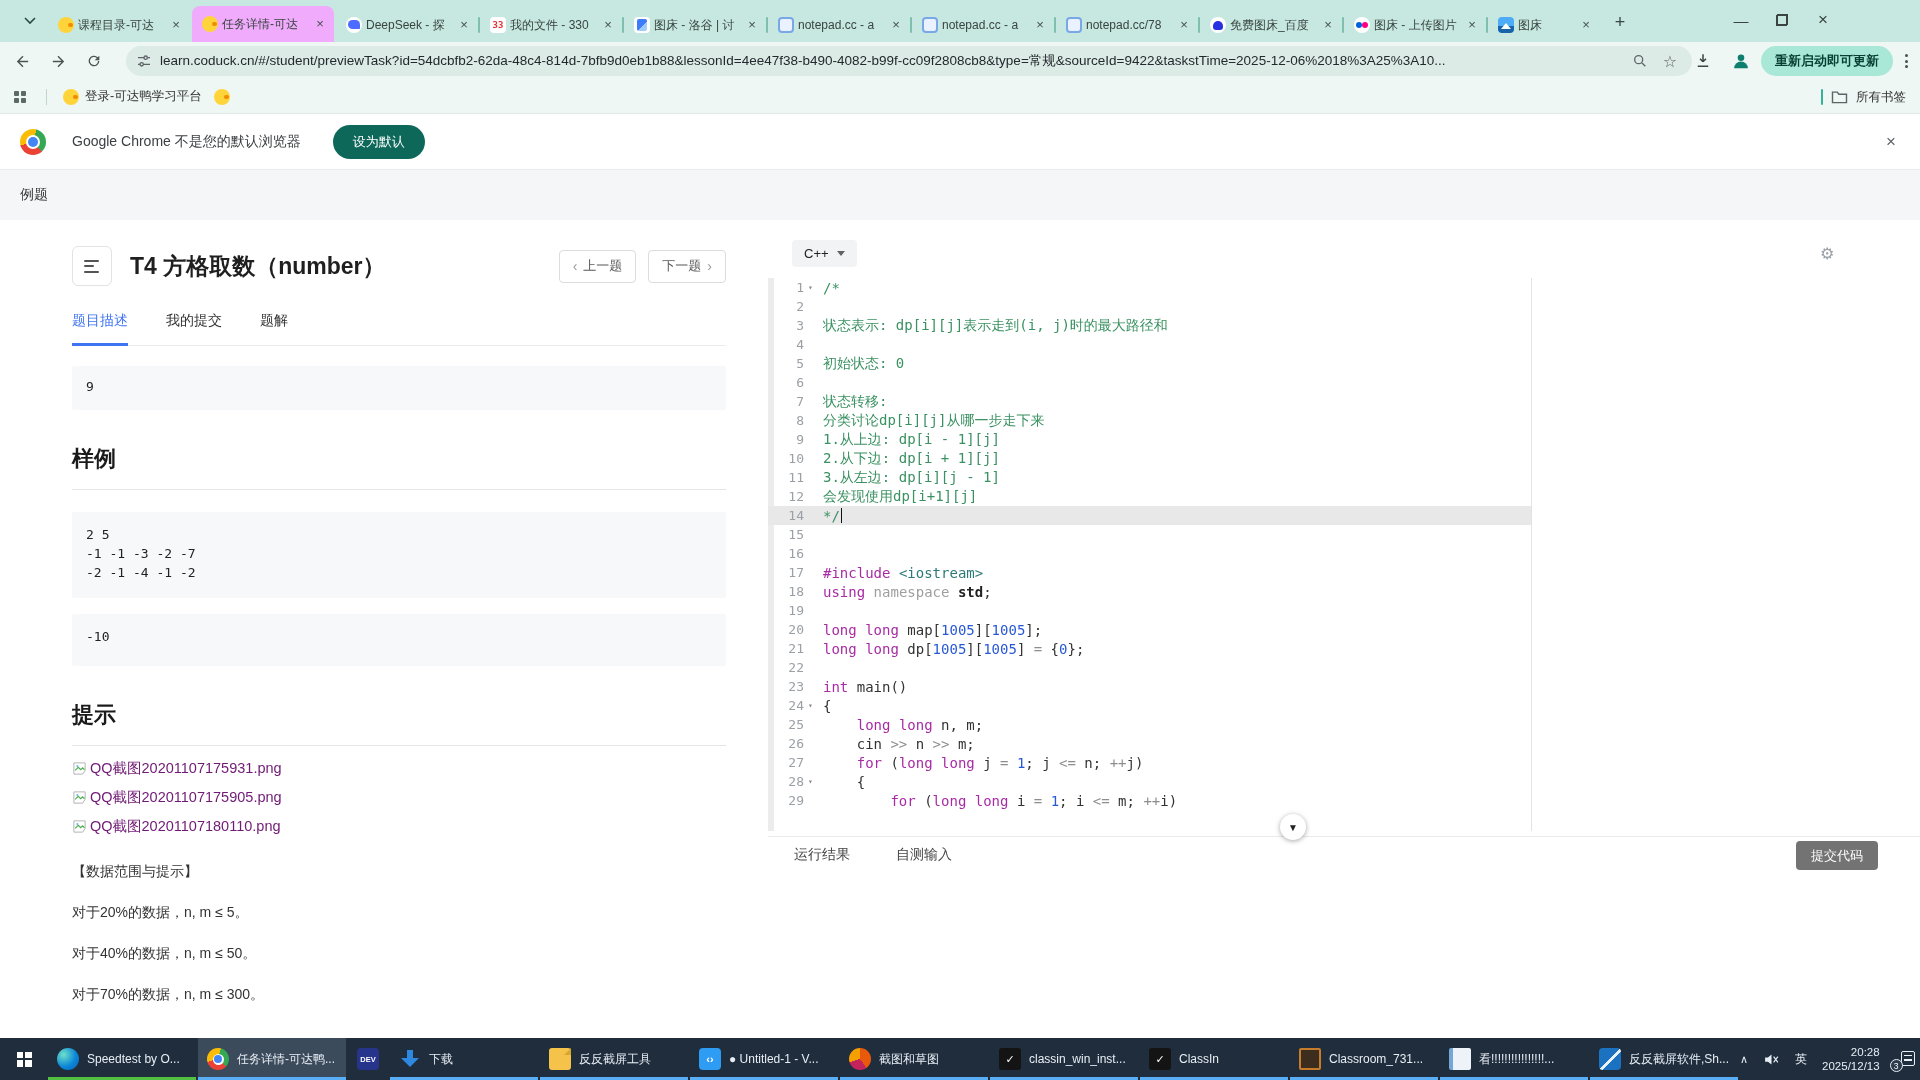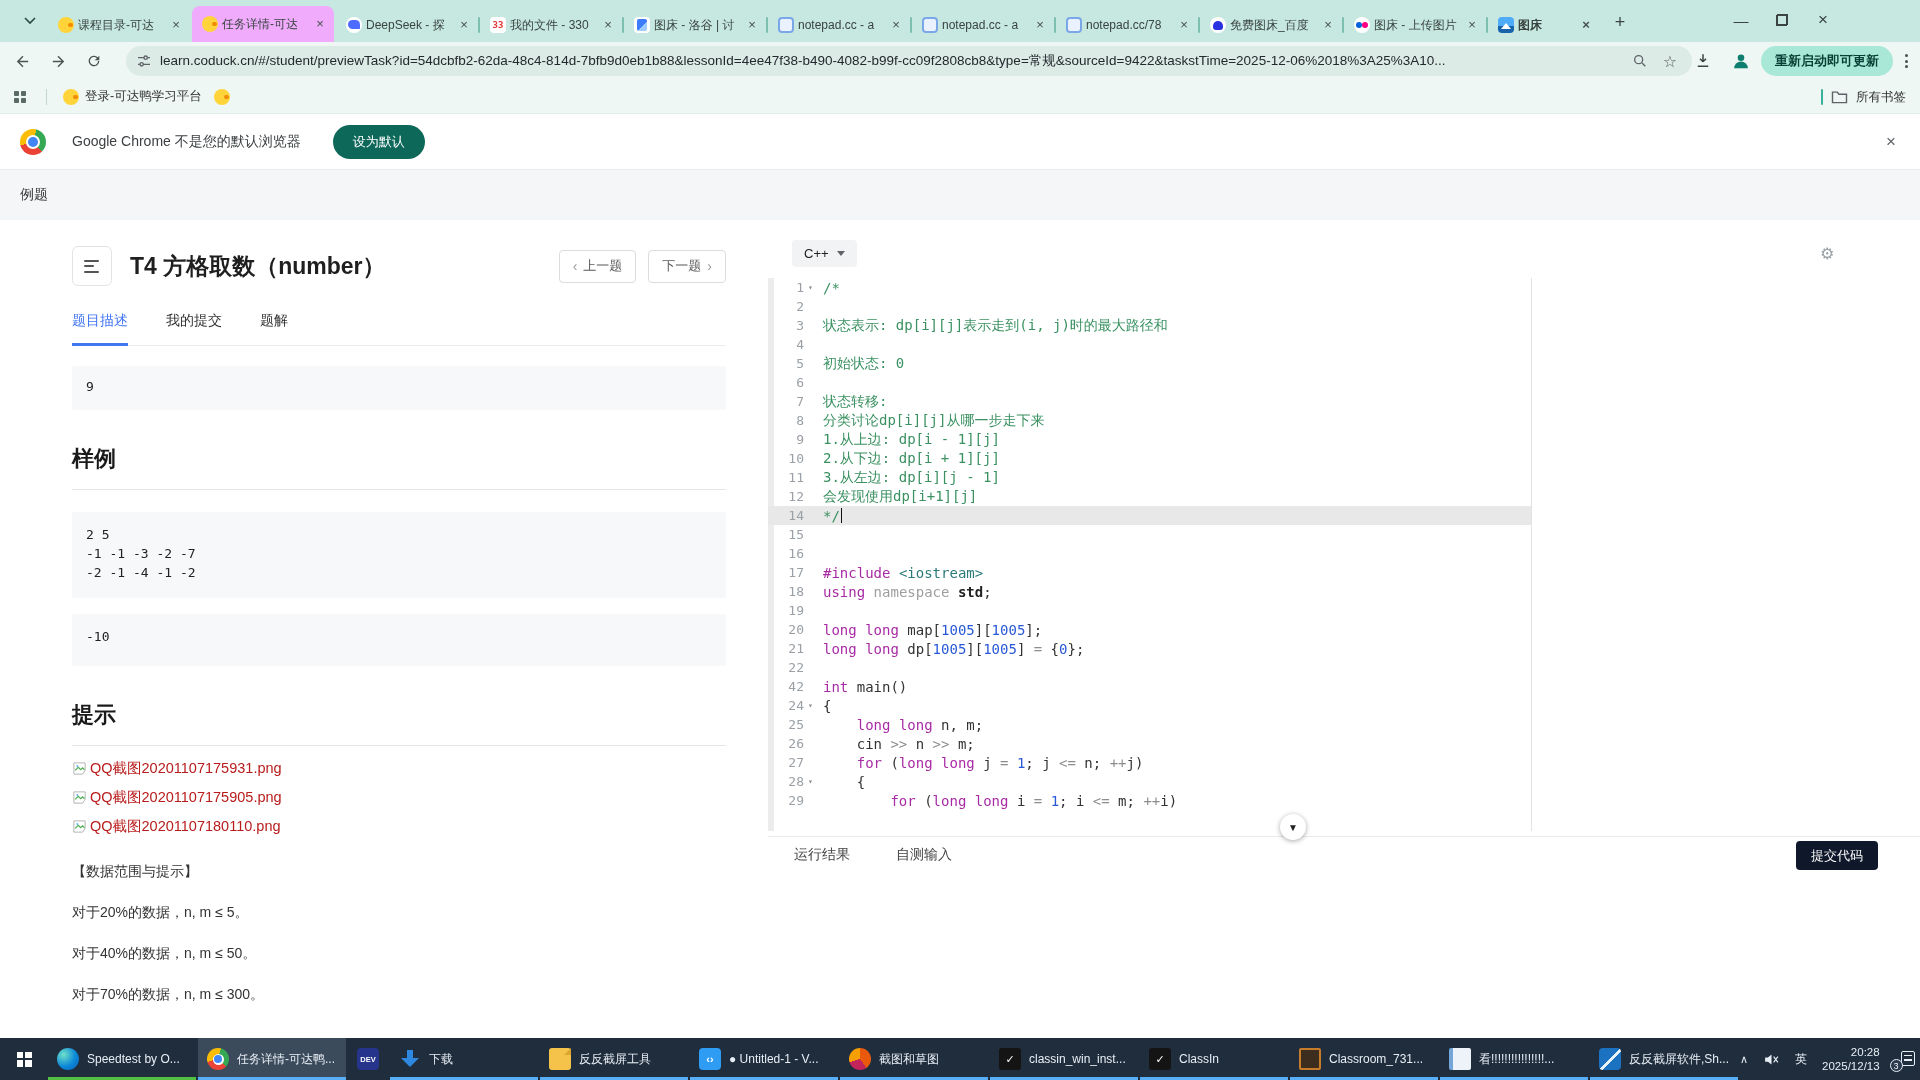--- a/index.html
+++ b/index.html
@@ -89,21 +89,21 @@
   .navbtn .chv{color:#9a9a9a;font-size:14px}
   .ptabs{display:flex;gap:38px;margin-top:26px;border-bottom:1px solid #ececec}
   .ptab{font-size:14px;color:#333;padding-bottom:13px}
   .ptab.active{color:#3f74f2;border-bottom:3px solid #3f74f2;margin-bottom:-1px}
   .graybox{background:#f7f8f9;border-radius:2px;padding:11px 14px;font-family:"DejaVu Sans Mono",monospace;font-size:13px;color:#222;line-height:19px}
   .gb-9{margin-top:20px;min-height:44px}
   .sec-h{margin-top:34px;font-size:22px;font-weight:bold;color:#1a1a1a;padding-bottom:15px;border-bottom:1px solid #e6e6e6}
   .gb-in{margin-top:22px;padding:13px 14px 16px}
   .gb-out{margin-top:16px;padding:13px 14px 20px}
   #img-list{margin-top:10px}
-  .img-row{display:flex;align-items:center;gap:3px;margin-top:4px;height:25px;font-size:14.5px;color:#b91c1c}
+  .img-row{display:flex;align-items:center;gap:3px;margin-top:4px;height:25px;font-size:14.5px;color:#701a75}
   .range-title{margin-top:24px;font-size:14px;color:#333}
   .hint-line{margin-top:23px;font-size:14px;color:#333}
 
   
   .rpanel{position:absolute;left:768px;top:0;right:0;height:100%;background:#fff}
   .lang-btn{position:absolute;left:24px;top:20px;height:27px;display:flex;align-items:center;gap:8px;background:#f1f3f4;border-radius:4px;padding:0 12px;font-size:13px;color:#202124}
   .caret{width:0;height:0;border-left:4px solid transparent;border-right:4px solid transparent;border-top:5px solid #5f6368}
   .gear{position:absolute;left:1052px;top:24px;font-size:16px;color:#9aa0a6}
   .codearea{position:absolute;left:0;top:58px;width:763px}
   .gutter-strip{position:absolute;left:0;top:58px;width:6px;height:553px;background:#ececec}
@@ -112,21 +112,21 @@
   .cl .ln{flex:none;width:36px;text-align:right;font-size:13px;color:#9aa0a6}
   .cl .fold{flex:none;width:13px;text-align:center;font-size:8px;color:#8a8a8a}
   .cl .code{white-space:pre;padding-left:6px}
   .tk-cm{color:#3a9161}.tk-kw{color:#a82ba5}.tk-num{color:#2858d6}.tk-op{color:#8d8d8d}
   .tk-ns{color:#9e9e9e}.tk-inc{color:#2a7a78}.tk-p{color:#333}.tk-b{color:#222;font-weight:bold}
   .cursor{display:inline-block;width:1.5px;height:15px;background:#111;vertical-align:-2px;margin-left:1px}
   .editor-edge{position:absolute;left:763px;top:58px;height:553px;border-left:1px solid #e3e3e3}
   .collapse-btn{position:absolute;left:512px;top:594px;width:26px;height:26px;border-radius:50%;background:#fff;box-shadow:0 1px 5px rgba(0,0,0,.35);display:flex;align-items:center;justify-content:center;font-size:10px;color:#222;z-index:3}
   .resultbar{position:absolute;left:0;right:0;top:616px;height:37px;border-top:1px solid #e8eaed;display:flex;align-items:center;padding-left:26px;gap:46px;background:#fff}
   .res-tab{font-size:14px;color:#444}
-  .submit-btn{position:absolute;right:42px;top:621px;height:29px;padding:0 15px;background:#0f172a;border-radius:4px;color:#fff;font-size:13px;display:flex;align-items:center}
+  .submit-btn{position:absolute;right:42px;top:621px;height:29px;padding:0 15px;background:#737373;border-radius:4px;color:#fff;font-size:13px;display:flex;align-items:center}
 
   
   .taskbar{position:absolute;left:0;bottom:0;width:1920px;height:42px;background:#1f2d3d;display:flex;align-items:stretch;color:#e8eef5}
   .start{flex:none;width:48px;display:flex;align-items:center;justify-content:center}
   .winlogo{position:relative;width:15px;height:15px;background:#fff}
   .winlogo::before{content:"";position:absolute;left:6.5px;top:0;width:2px;height:15px;background:#1f2d3d}
   .winlogo::after{content:"";position:absolute;top:6.5px;left:0;width:15px;height:2px;background:#1f2d3d}
   .tb-item{position:relative;flex:none;width:148px;margin-right:2px;display:flex;align-items:center;gap:8px;padding:0 9px;font-size:12px;white-space:nowrap;overflow:hidden}
   .tb-item.narrow{width:40px;justify-content:center;padding:0}
   .tb-item.fg{background:#3c4b5c}
@@ -222,21 +222,21 @@
           <span class="t-title">免费图床_百度</span>
           <span class="t-close">×</span>
         </div>
         <div class="tabsep"></div>
         <div class="tab">
           <div class="fav fav-flickr"></div>
           <span class="t-title">图床 - 上传图片</span>
           <span class="t-close">×</span>
         </div>
         <div class="tabsep"></div>
-        <div class="tab" style="width: 112px; font-weight: bold;">
+        <div class="tab" style="width: 112px;">
           <div class="fav fav-image"></div>
           <span class="t-title">图床</span>
           <span class="t-close">×</span>
         </div>
       </div>
     <div class="newtab">+</div>
     <div class="wincontrols">
       <span class="wc">—</span>
       <span class="wc wc-restore"></span>
       <span class="wc" style="font-size:17px">×</span>
@@ -510,21 +510,21 @@
             <span class="ln">21</span>
             <span class="fold"></span>
             <span class="code"><span class="tk-kw">long</span><span class="tk-p"> </span><span class="tk-kw">long</span><span class="tk-p"> dp[</span><span class="tk-num">1005</span><span class="tk-p">][</span><span class="tk-num">1005</span><span class="tk-p">] </span><span class="tk-op">=</span><span class="tk-p"> {</span><span class="tk-num">0</span><span class="tk-p">};</span></span>
           </div>
           <div class="cl">
             <span class="ln">22</span>
             <span class="fold"></span>
             <span class="code"></span>
           </div>
           <div class="cl">
-            <span class="ln">42</span>
+            <span class="ln">23</span>
             <span class="fold"></span>
             <span class="code"><span class="tk-kw">int</span><span class="tk-p"> main()</span></span>
           </div>
           <div class="cl">
             <span class="ln">24</span>
             <span class="fold">▾</span>
             <span class="code"><span class="tk-p">{</span></span>
           </div>
           <div class="cl">
             <span class="ln">25</span>

